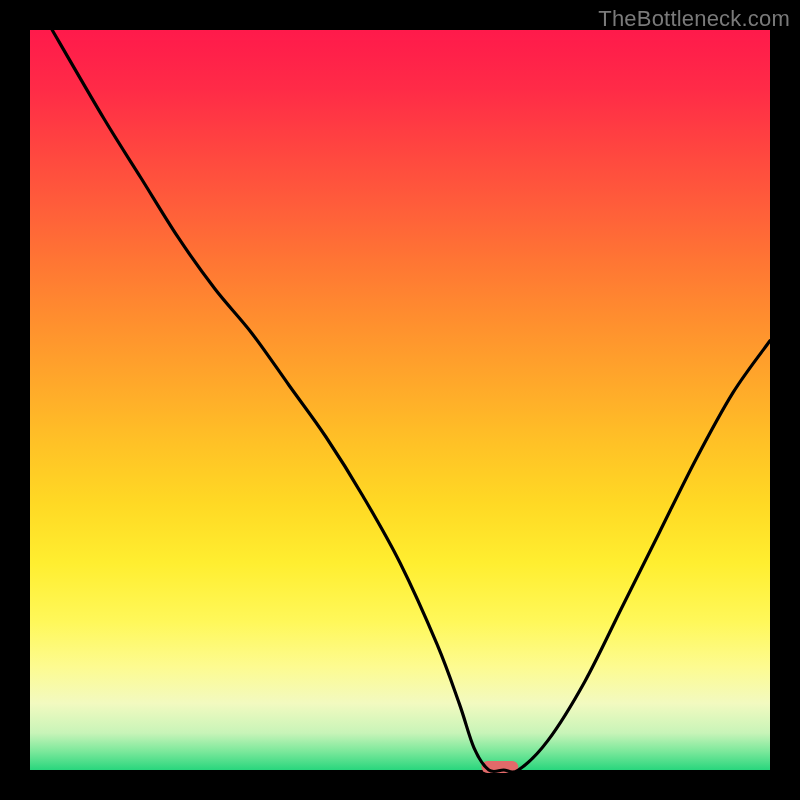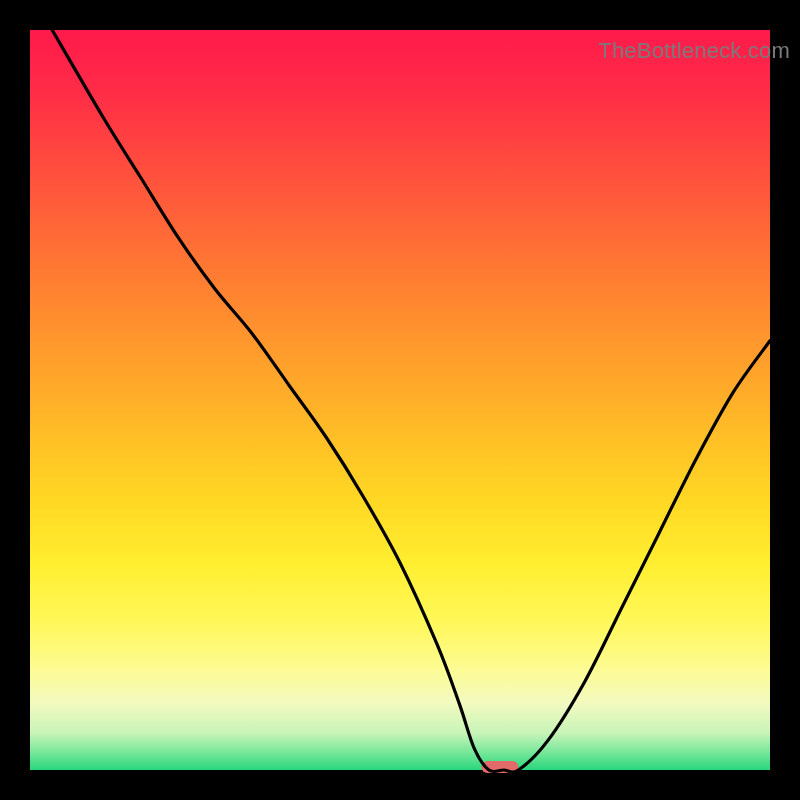--- a/index.html
+++ b/index.html
@@ -20,21 +20,20 @@
   }
   .watermark {
     position: absolute;
     top: 6px;
     right: 10px;
     font-family: Arial, Helvetica, sans-serif;
     font-size: 22px;
     color: #7a7a7a;
     font-weight: 500;
     letter-spacing: 0.2px;
-    margin-top: 32px;
   }
 </style>
 </head>
 <body>
 
 <div class="chart-container">
   <svg id="chart-svg" width="800" height="800" viewBox="0 0 800 800">
     <defs>
       <linearGradient id="bg-grad" x1="0" y1="0" x2="0" y2="1">
           <stop offset="0%" stop-color="#ff1a4b"></stop>

